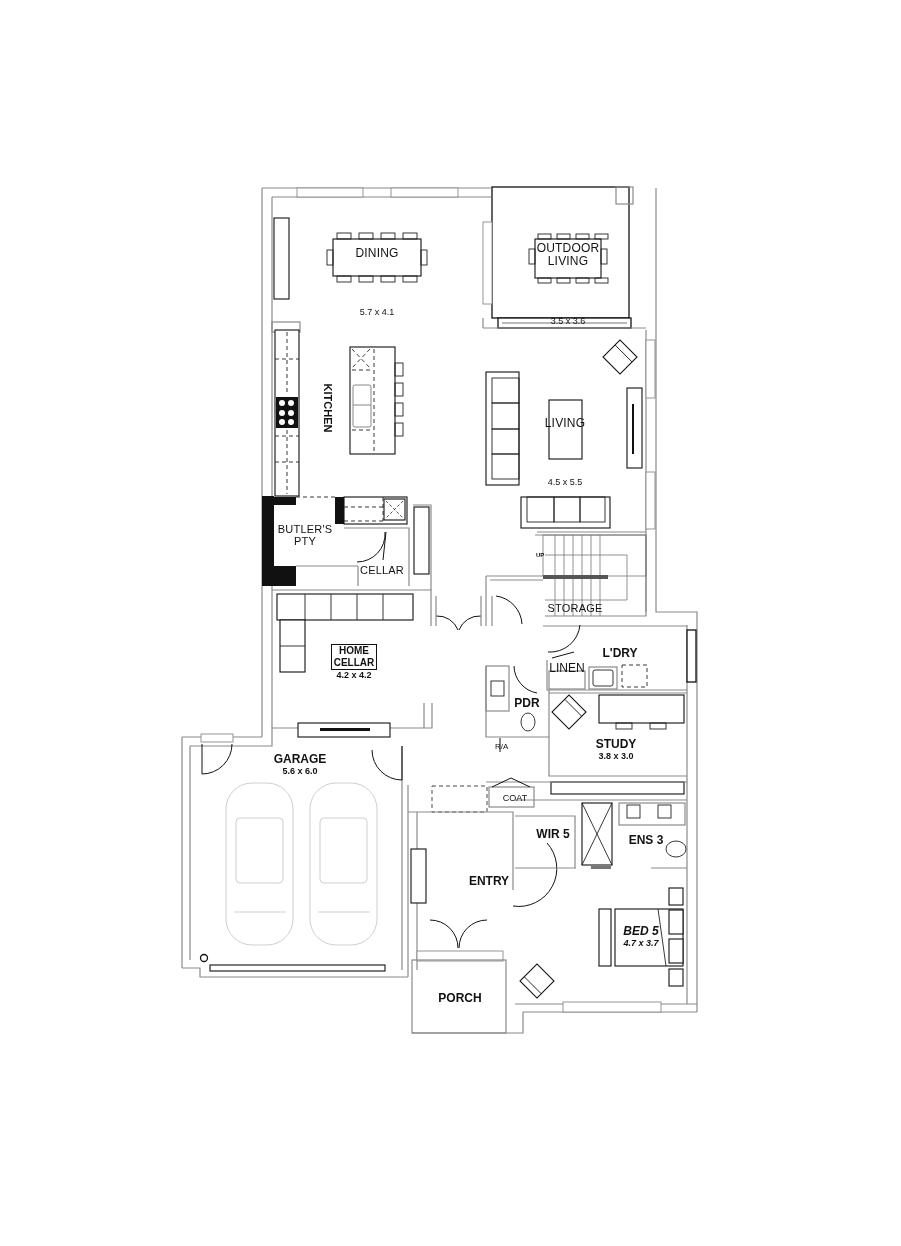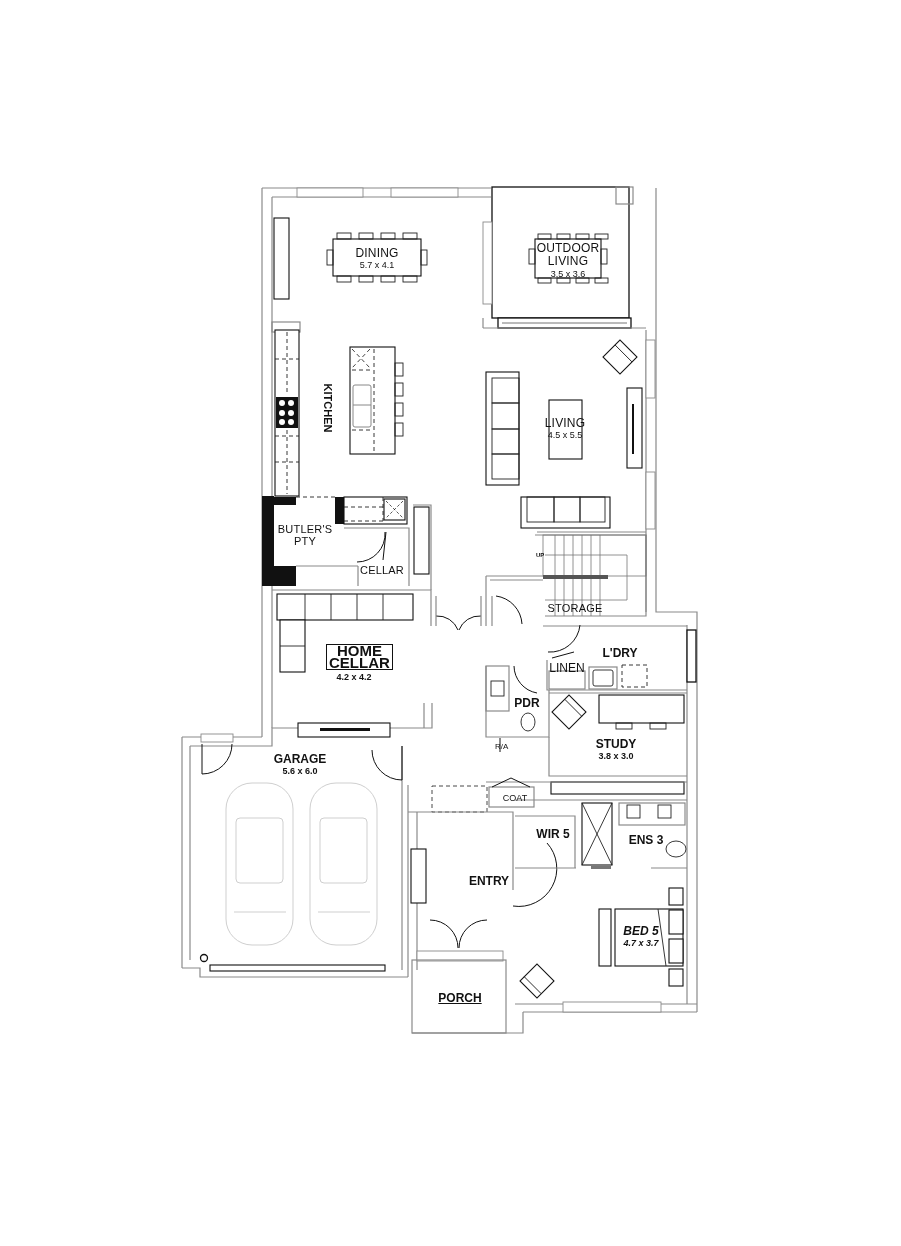--- a/index.html
+++ b/index.html
@@ -9,23 +9,23 @@
     .furn { fill:#fff; stroke:#111; stroke-width:1.1; }
     .furnl { fill:none; stroke:#222; stroke-width:0.9; }
     .dash { fill:none; stroke:#222; stroke-width:0.9; stroke-dasharray:4 3; }
     .car { fill:none; stroke:#cfcfcf; stroke-width:1; }
     .win { fill:#fff; stroke:#8a8a8a; stroke-width:0.9; }
     .door { fill:none; stroke:#111; stroke-width:1; }
     .stair { fill:none; stroke:#777; stroke-width:0.8; }
     .lbl { position:absolute; color:#111; text-align:center; white-space:nowrap; font-family:"Liberation Sans", sans-serif; }
     .lbl-n { font-size:12px; letter-spacing:0.2px; }
     .lbl-b { font-size:12px; font-weight:bold; }
-    .lbl-d { font-size:9px; }
+    .lbl-d { font-size:9px;margin-top:47px; }
     .lbl-db { font-size:9px; font-weight:bold; }
-    .boxed { border:1px solid #111; padding:0 2px; line-height:12px; font-weight:bold; font-size:15px; }
+    .boxed { border:1px solid #111; padding:0 2px; line-height:12px; font-weight:bold; font-size:10px; }
   </style>
 </head>
 <body>
 
 <svg width="901" height="1246" viewBox="0 0 901 1246">
 
   <g>
 
     <polyline class="wall" points="262,188 491,188"></polyline>
     <polyline class="wall" points="272,197 491,197"></polyline>
@@ -397,13 +397,13 @@
 
 <div class="lbl lbl-b" style="left:626px;top:833px;width:40px;">ENS 3</div>
 
 <div class="lbl lbl-b" style="left:432px;top:874px;width:56px;margin-left:29px;">ENTRY</div>
 
 <div class="lbl" style="left:616px;top:924px;width:50px;font-style:italic;">
   <div class="lbl-b">BED 5</div>
   <div class="lbl-db">4.7 x 3.7</div>
 </div>
 
-<div class="lbl lbl-b" style="left:430px;top:991px;width:60px;text-decoration:underline;">PORCH</div>
+<div class="lbl lbl-b" style="left:430px;top:991px;width:60px;">PORCH</div>
 
 </body></html>

